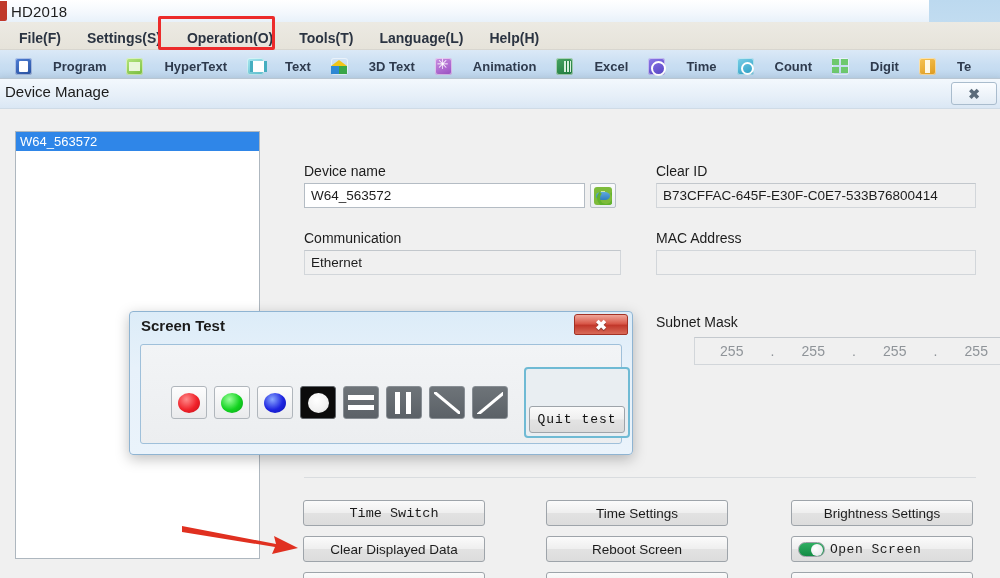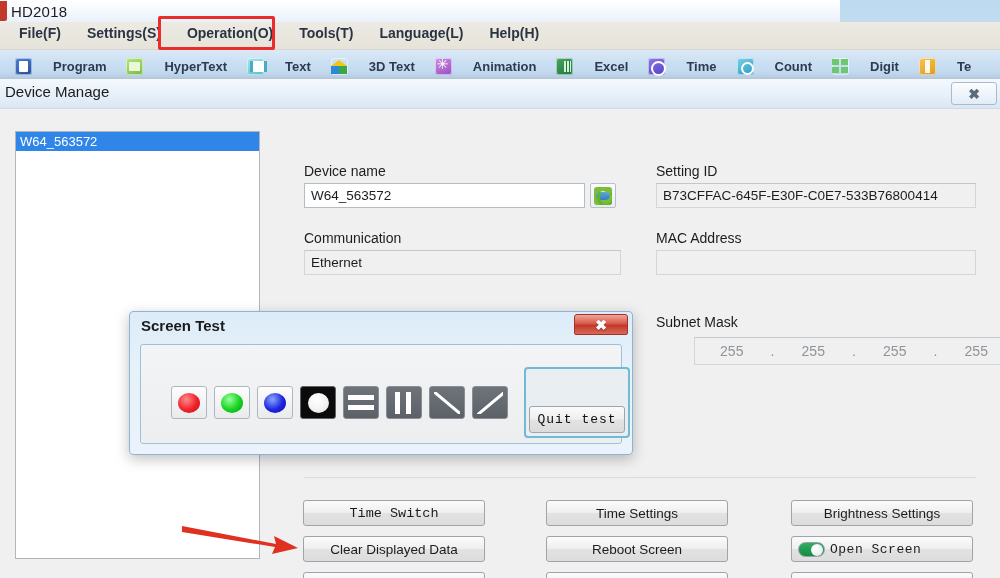--- a/index.html
+++ b/index.html
@@ -11,36 +11,36 @@
     background: #f0f0f0;
   }
   #root { position: relative; width: 1000px; height: 578px; overflow: hidden; }
 
   
   .app-bg {
     position: absolute; inset: 0;
     background: linear-gradient(180deg,#bcd9ef 0%, #cfe4f4 14%, #e4eef8 22%, #dce9f6 38%, #eef4fb 52%, #f4f8fc 100%);
   }
   .title-strip {
-    position: absolute; left: 0; top: 0; width: 840px; height: 22px;
+    position: absolute; left: 0; top: 0; width: 929px; height: 22px;
     background: linear-gradient(180deg,#ffffff 0%, #f4f8fd 55%, #e8f1fa 100%);
     display: flex; align-items: center;
   }
   .title-red-tab {
     width: 7px; height: 20px; background:#c0392b; margin-right: 4px;
     border-bottom-right-radius: 2px;
   }
   .app-title {
     font-size: 15px; color:#1d1d1d; letter-spacing:.2px;
   }
   
   .menubar {
     position: absolute; left:0; top: 22px; width: 1000px; height: 28px;
     background: linear-gradient(180deg,#eceae3 0%, #e6e3da 100%);
-    display: flex; align-items: flex-start; padding-left: 6px;
+    display: flex; align-items: flex-end; padding-left: 6px;
     border-bottom: 1px solid #d8d6cf;
   }
   .menu-item {
     font-size: 14px; color:#2b3442; padding: 3px 13px; white-space: nowrap;
     font-weight: 600;
   }
   
   .toolbar {
     position: absolute; left:0; top: 50px; width: 1000px; height: 32px;
     background: linear-gradient(180deg,#dbe9f7 0%, #c9def2 45%, #bcd6ee 100%);
@@ -374,21 +374,21 @@
       </div>
 
       <div class="lbl" style="left:307px; top:121px;">Communication</div>
       <div class="fld ro" style="left:307px; top:141px; width:317px;">Ethernet</div>
 
       <div class="chk-row" style="left:307px; top:204px;">
         <span class="chkbox"></span>
         <span class="chk-label">Automatically get IP</span>
       </div>
 
-      <div class="lbl" style="left:659px; top:54px;">Setting ID</div>
+      <div class="lbl" style="left:659px; top:54px;">Clear ID</div>
       <div class="fld ro" style="left:659px; top:74px; width:320px;">B73CFFAC-645F-E30F-C0E7-533B76800414</div>
 
       <div class="lbl" style="left:659px; top:121px;">MAC Address</div>
       <div class="fld empty" style="left:659px; top:141px; width:320px;"></div>
 
       <div class="lbl" style="left:659px; top:205px;">Subnet Mask</div>
       <div class="octets" style="left:697px; top:228px; width:320px;">
         <span class="oct">255</span>
         <span class="oct-dot">.</span>
         <span class="oct">255</span>

